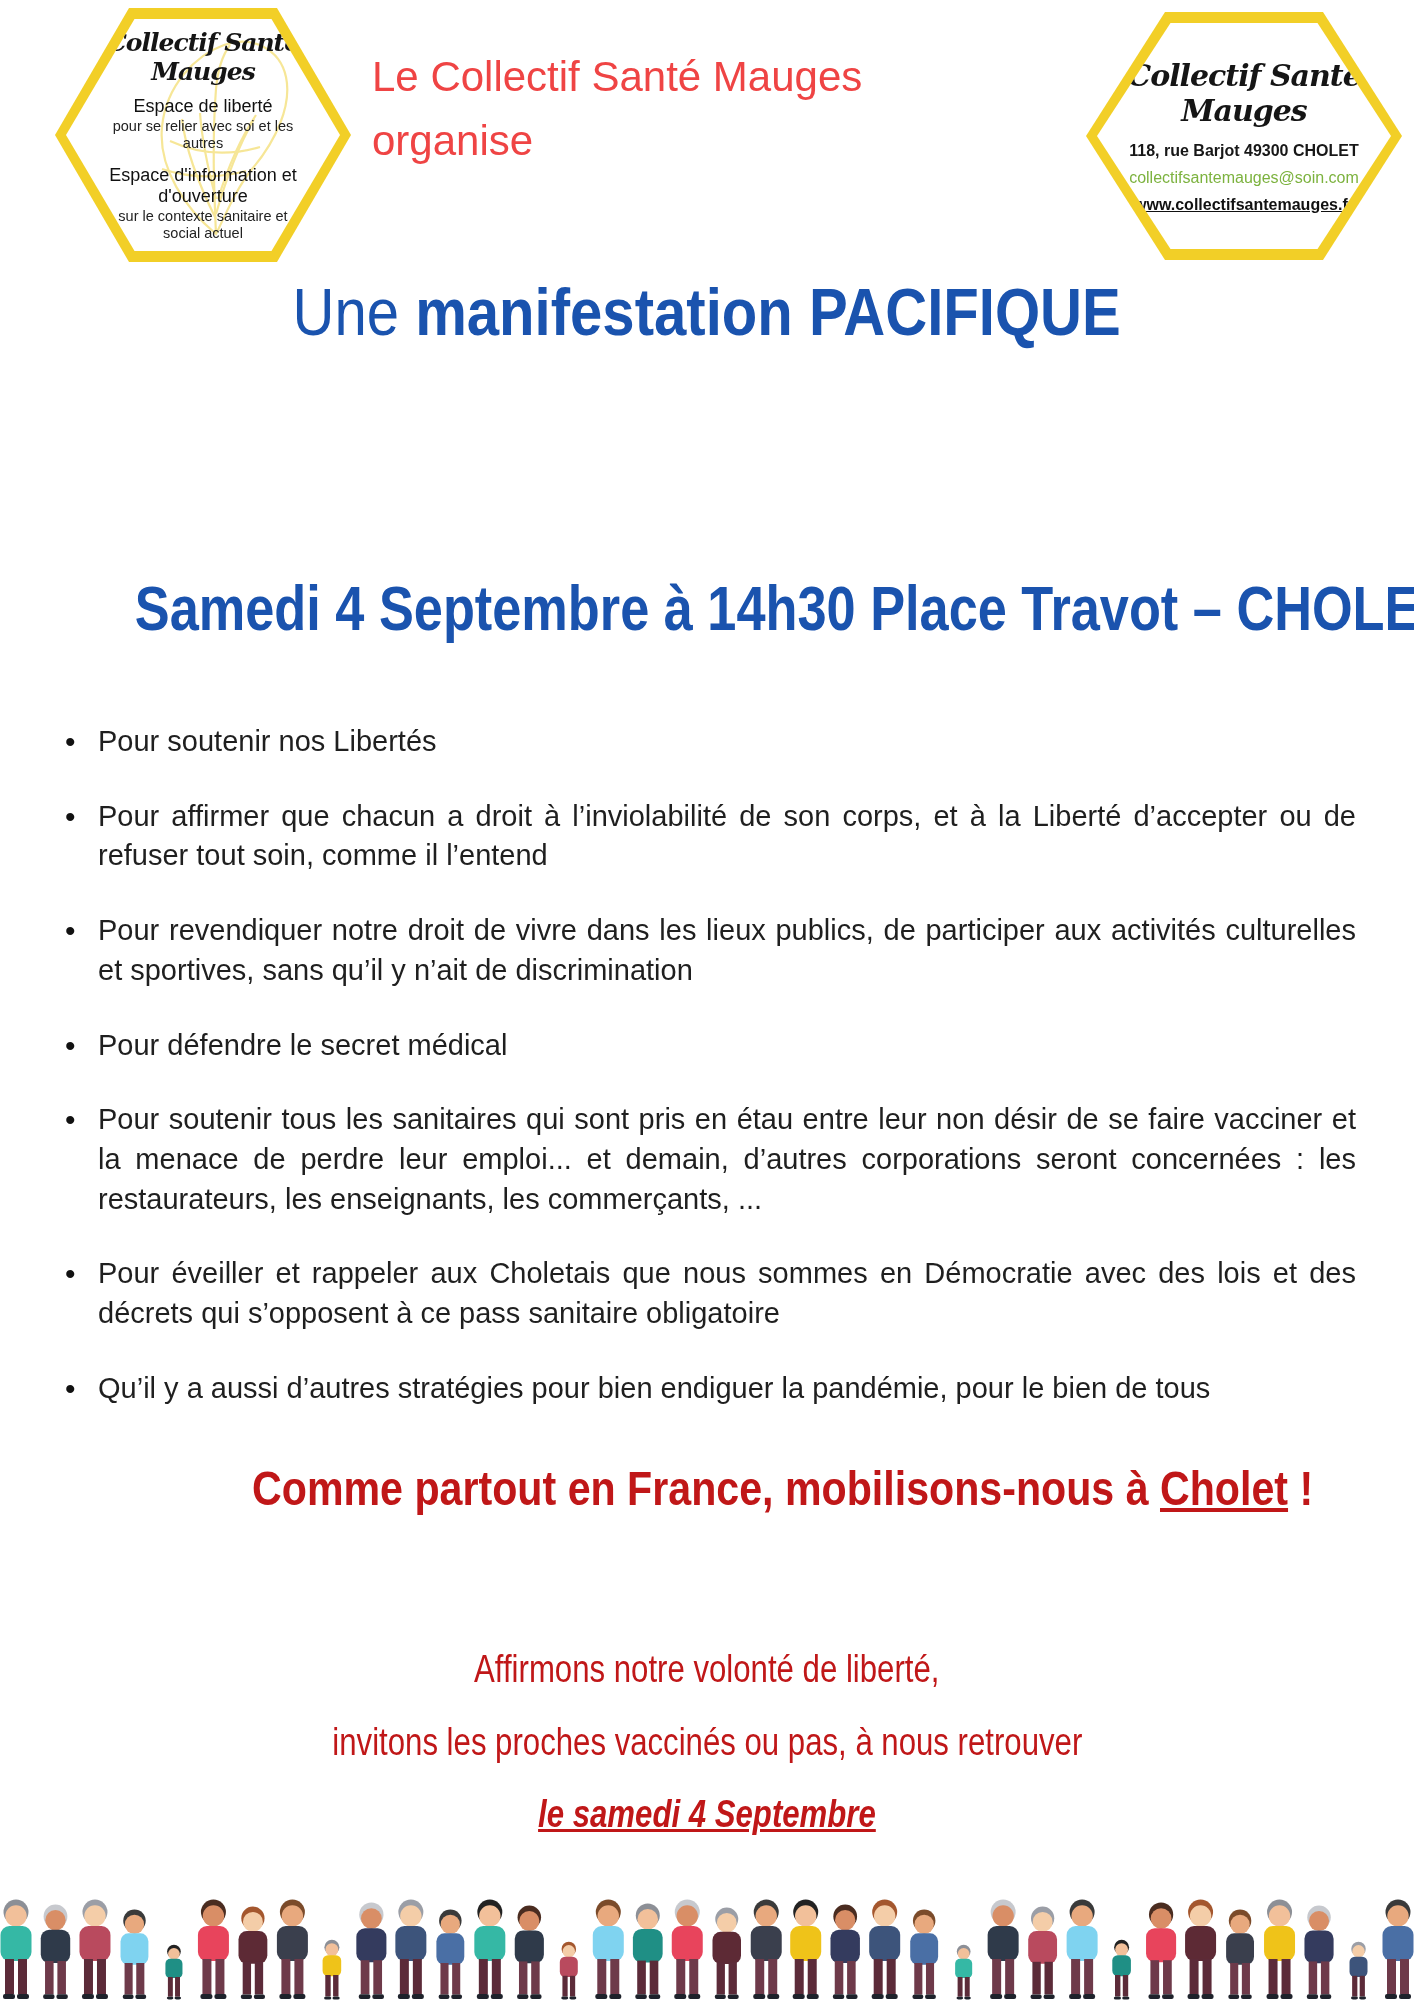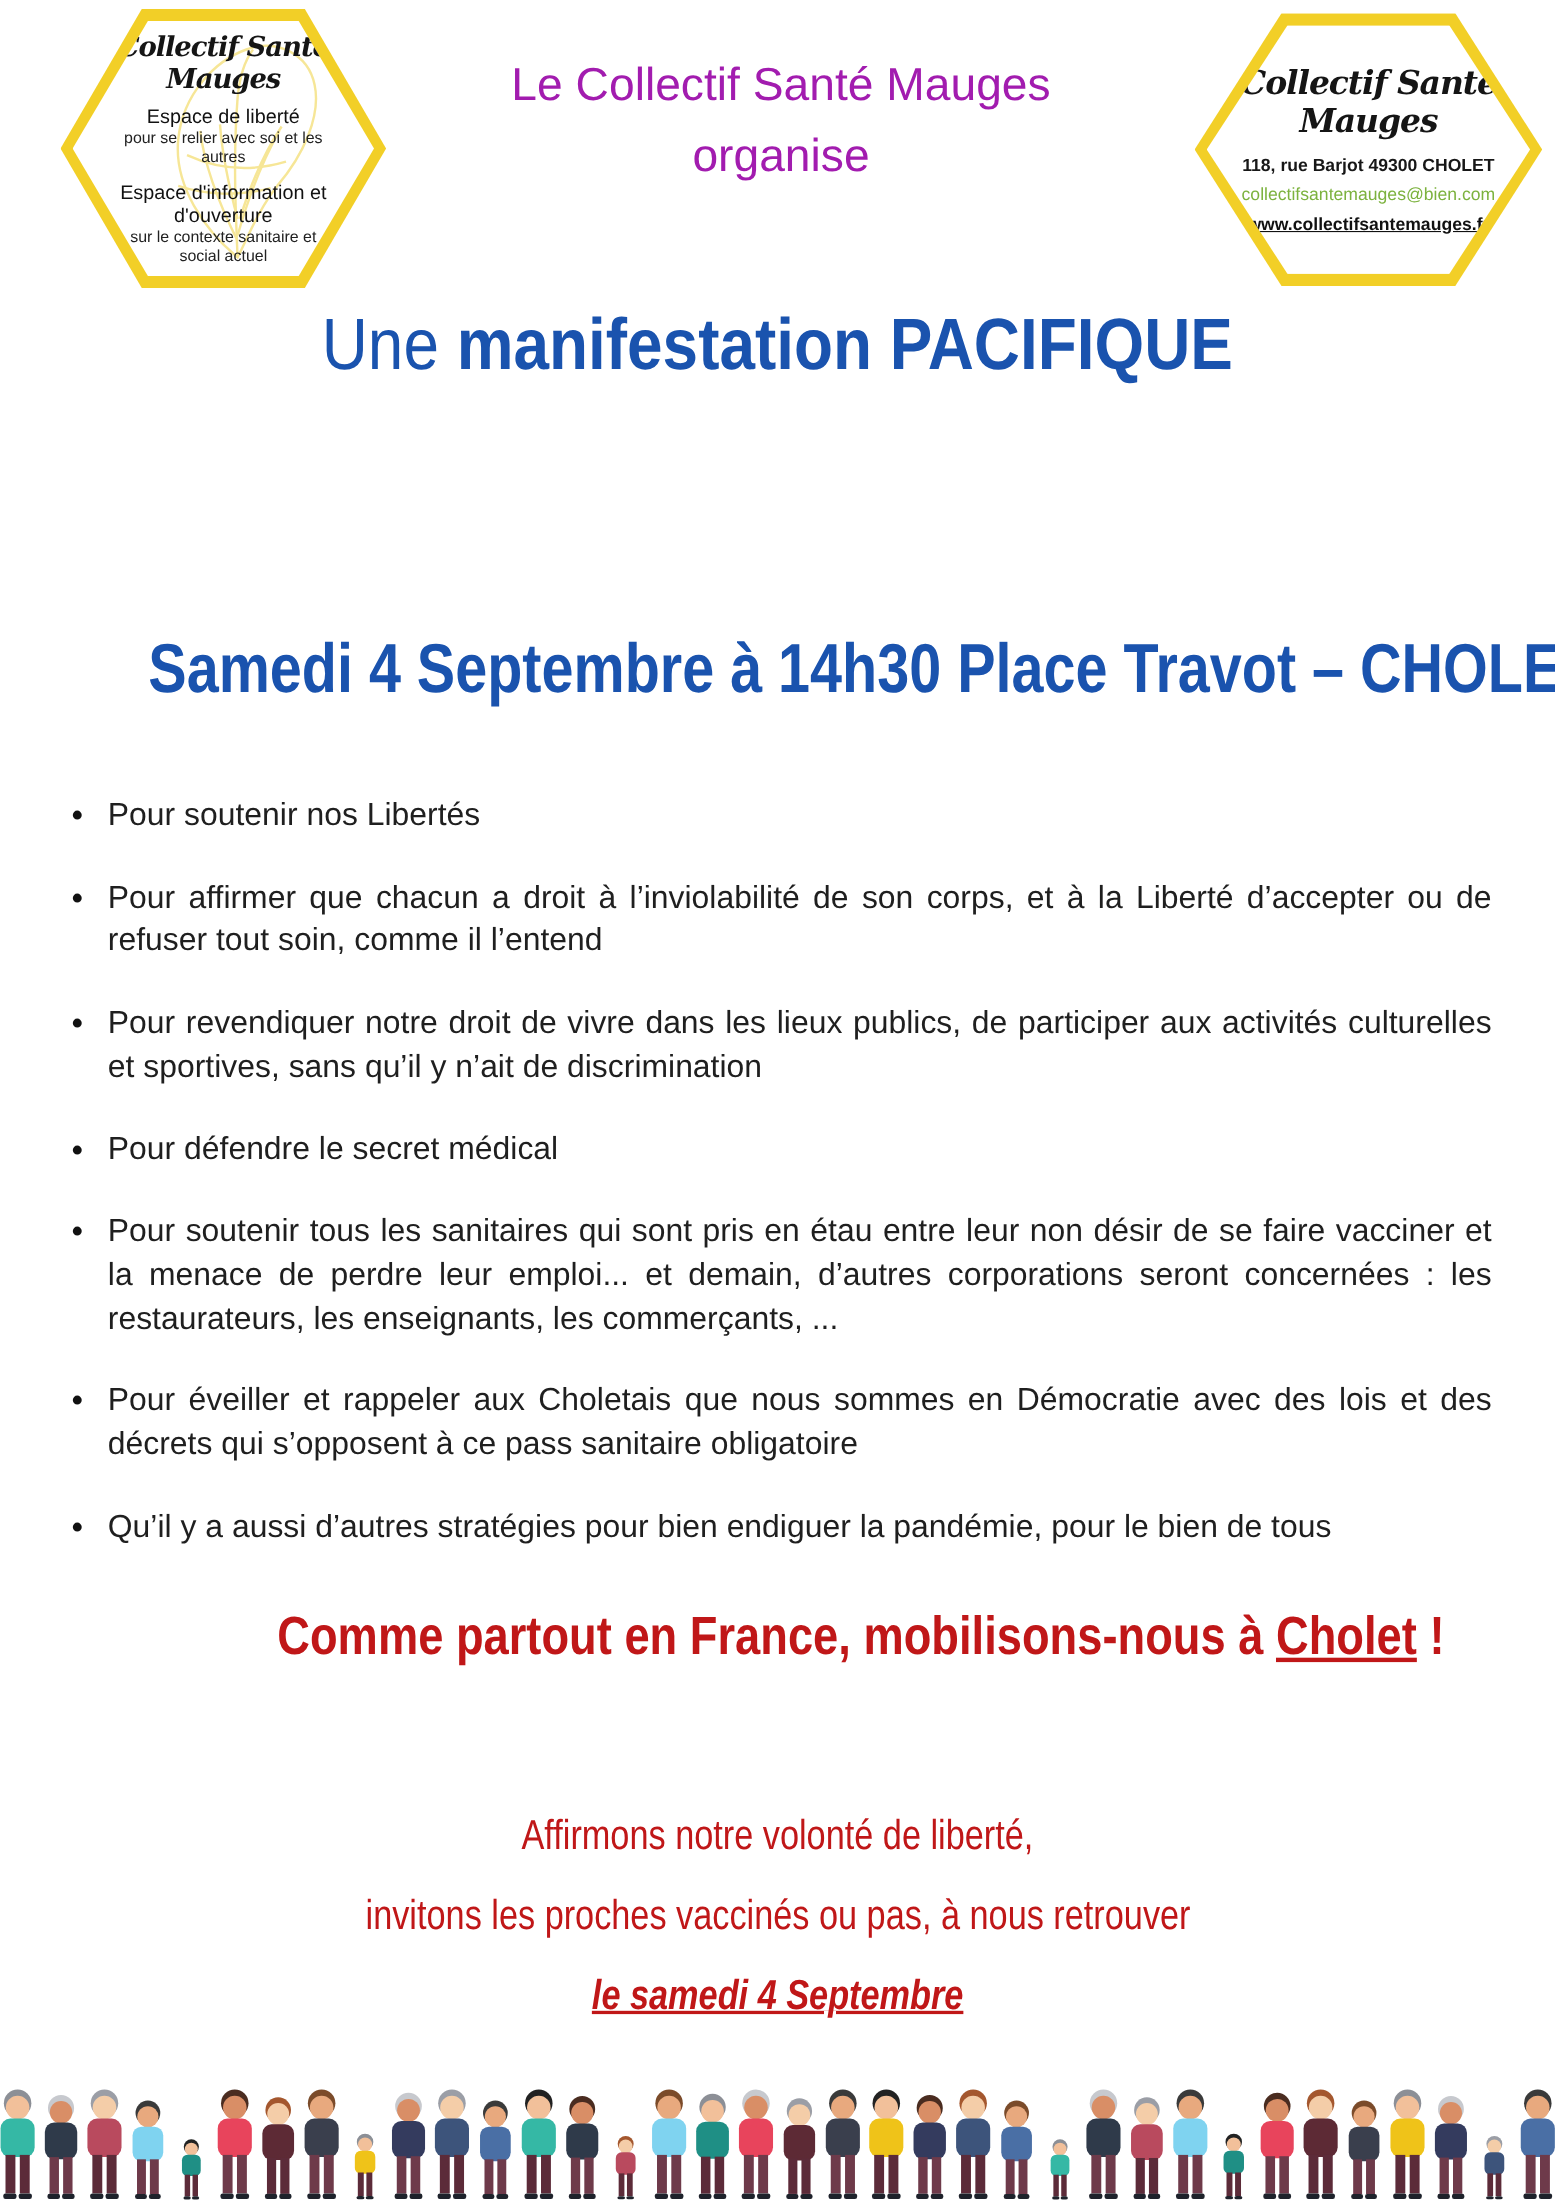--- a/index.html
+++ b/index.html
@@ -45,22 +45,22 @@
   .hex.left .script-title{font-size:25px;margin-bottom:10px;}
   .hex.right .script-title{font-size:30px;margin-bottom:14px;}
   .hex-bold{font-weight:normal;color:#111;font-size:18px;line-height:1.12;}
   .hex-sub{color:#222;font-size:14.5px;line-height:1.18;margin-top:2px;}
   .hex-gap{height:13px;}
   .hex-addr{font-weight:bold;color:#171717;font-size:16px;margin-bottom:9px;}
   .hex-mail{color:var(--green);font-size:16px;margin-bottom:9px;}
   .hex-web{font-weight:bold;color:#111;font-size:16px;text-decoration:underline;}
   
   .center-title{
-    position:absolute;left:352px;top:52px;width:716px;
-    text-align:center;color:#a21caf;
+    position:absolute;left:372px;top:52px;width:716px;
+    color:#ef4444;
   }
   .center-title .l1{font-size:42px;line-height:1.2;}
   .center-title .l2{font-size:42px;line-height:1.2;margin-top:14px;}
   
   .cond{display:inline-block;white-space:nowrap;transform-origin:50% 50%;}
   
   .headline{position:absolute;top:278px;left:0;width:100%;text-align:center;color:var(--blue);}
   .headline .h1{font-size:66px;font-weight:400;line-height:1.05;}
   .headline .h1 b{font-weight:700;}
   .headline .h1 .cond{transform:scaleX(.88);}
@@ -135,21 +135,21 @@
   <div class="center-title">
     <div class="l1">Le Collectif Santé Mauges</div>
     <div class="l2">organise</div>
   </div>
 
   <div class="hex right">
     <div class="hex-inner">
       <div class="hex-content">
         <div class="script-title">Collectif Santé Mauges</div>
         <div class="hex-addr">118, rue Barjot 49300 CHOLET</div>
-        <div class="hex-mail">collectifsantemauges@bien.com</div>
+        <div class="hex-mail">collectifsantemauges@soin.com</div>
         <div class="hex-web">www.collectifsantemauges.fr</div>
       </div>
     </div>
   </div>
 
   <div class="headline">
     <div class="h1"><span class="cond"><span>Une </span><b>manifestation PACIFIQUE</b></span></div>
   </div>
 
   <div class="event">

